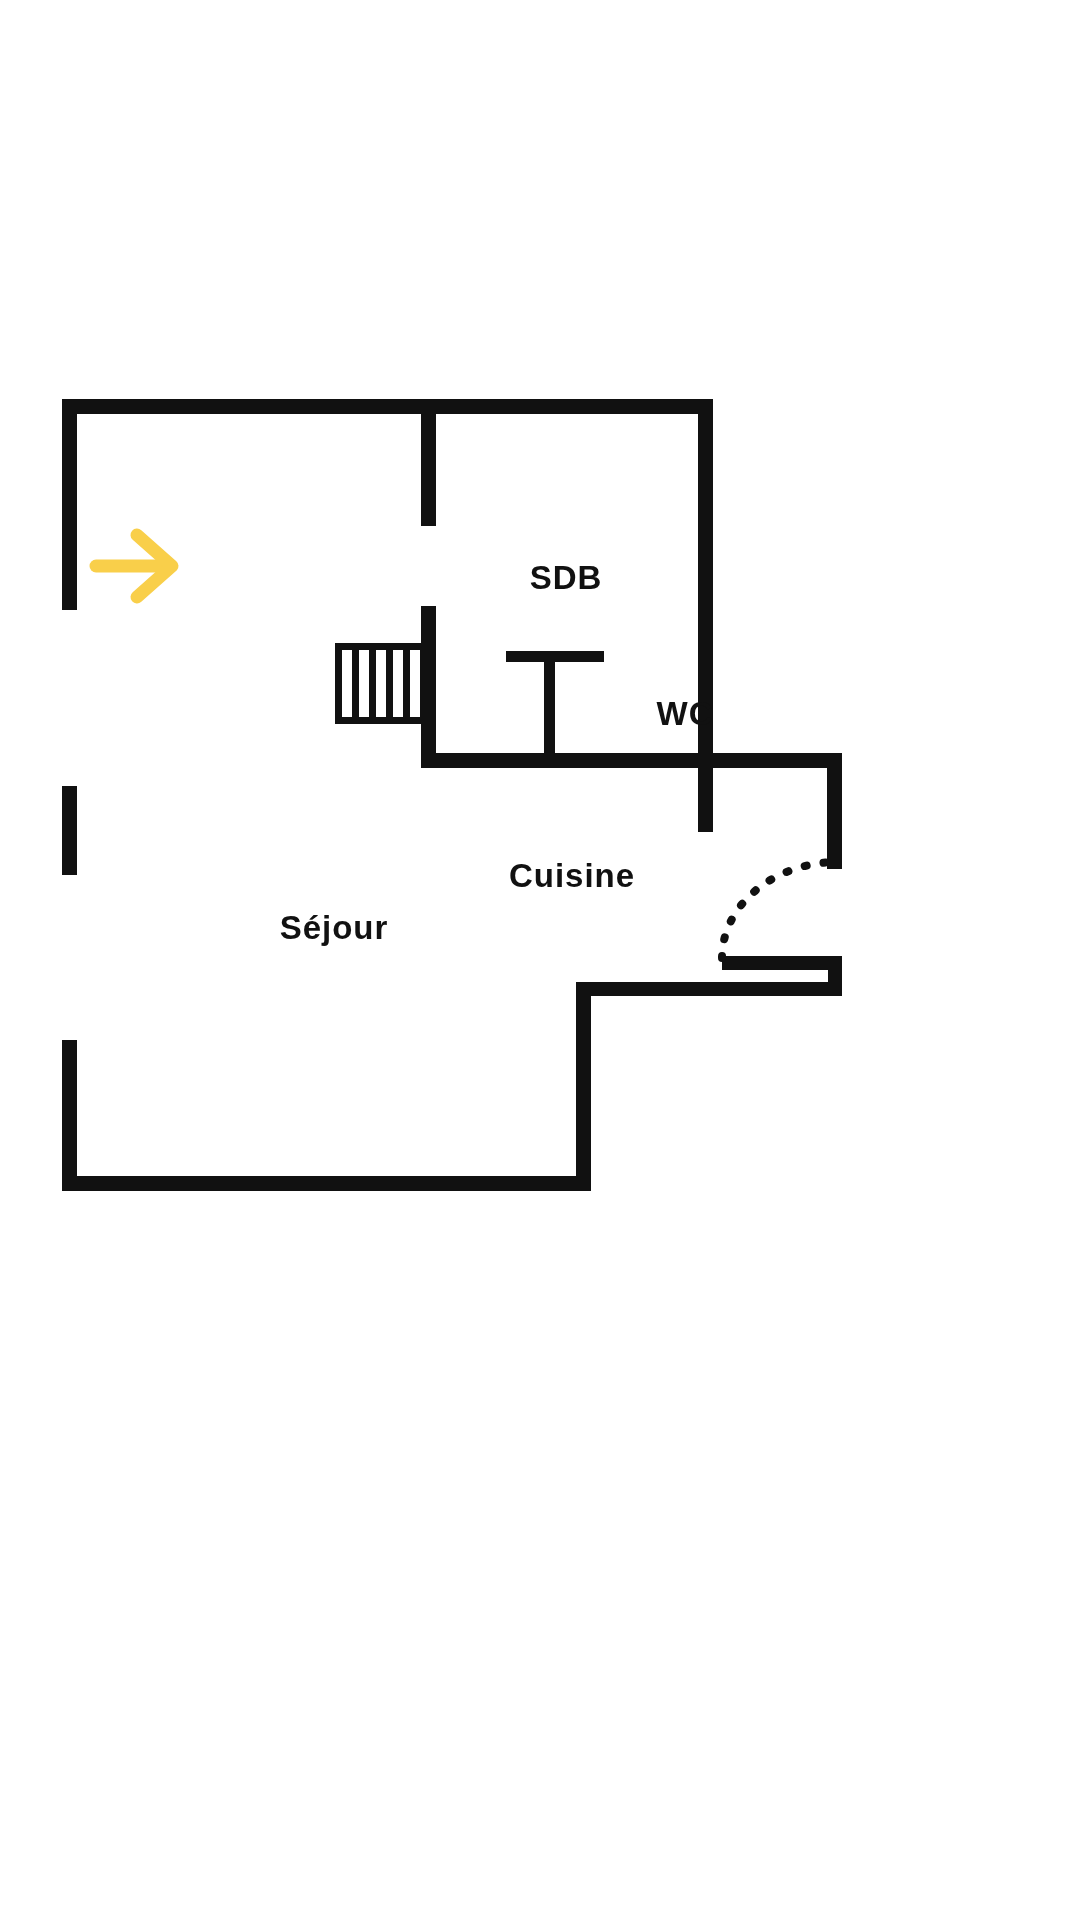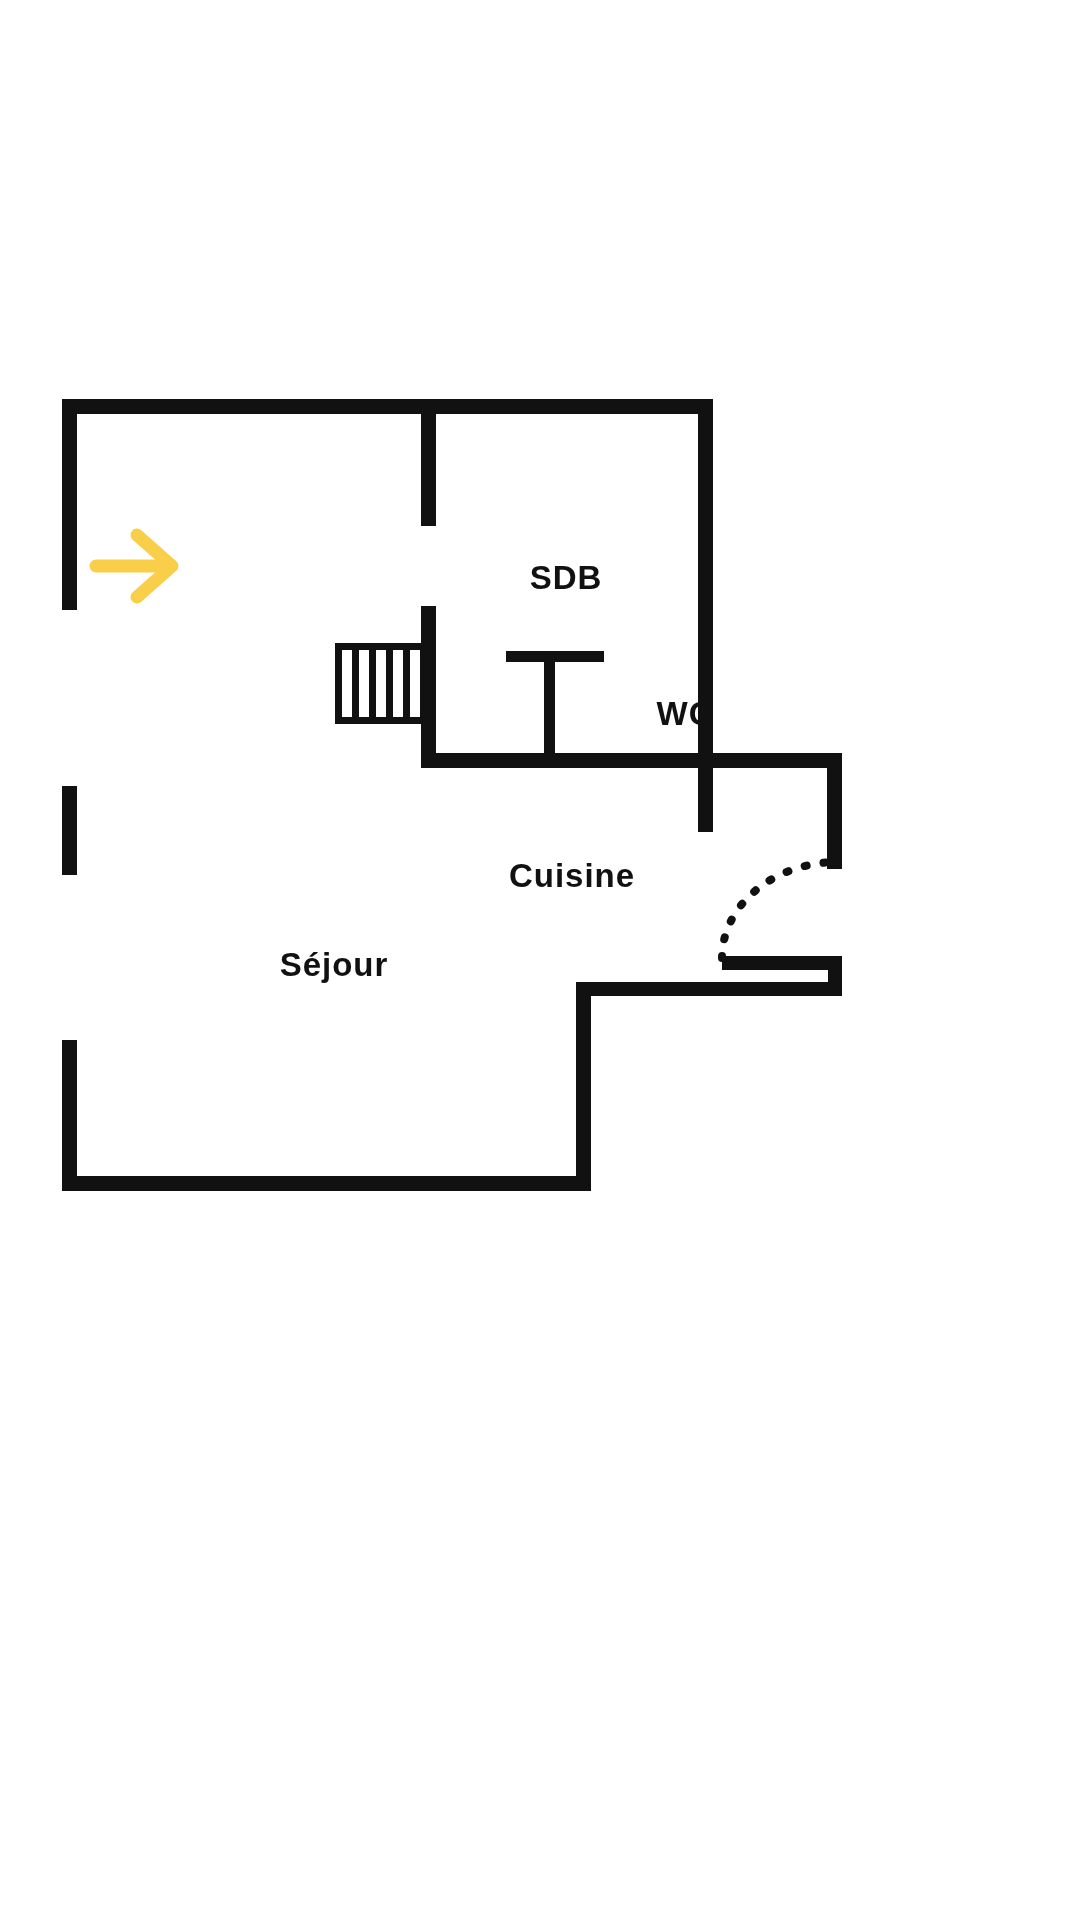--- a/index.html
+++ b/index.html
@@ -82,15 +82,15 @@
     <path d="M 722 958 A 116 96 0 0 1 838 862" fill="none" stroke="#111111" stroke-width="8" stroke-dasharray="2 17" stroke-linecap="round"></path>
     <g>
       <path d="M 96 566 L 160 566" fill="none" stroke="#f9cf4a" stroke-width="13" stroke-linecap="round"></path>
       <path d="M 137 535 L 172 566 L 137 597" fill="none" stroke="#f9cf4a" stroke-width="13" stroke-linecap="round" stroke-linejoin="round"></path>
     </g>
   </svg>
 
   <div class="label" style="left:566px; top:578px;">SDB</div>
   <div class="label" style="left:637px; top:714px;margin-left:48px;">WC</div>
   <div class="label" style="left:572px; top:838px;margin-top:38px;">Cuisine</div>
-  <div class="label" style="left:334px; top:965px;">Séjour</div>
+  <div class="label" style="left:334px; top:928px;">Séjour</div>
 
 </div>
 
 </body></html>

